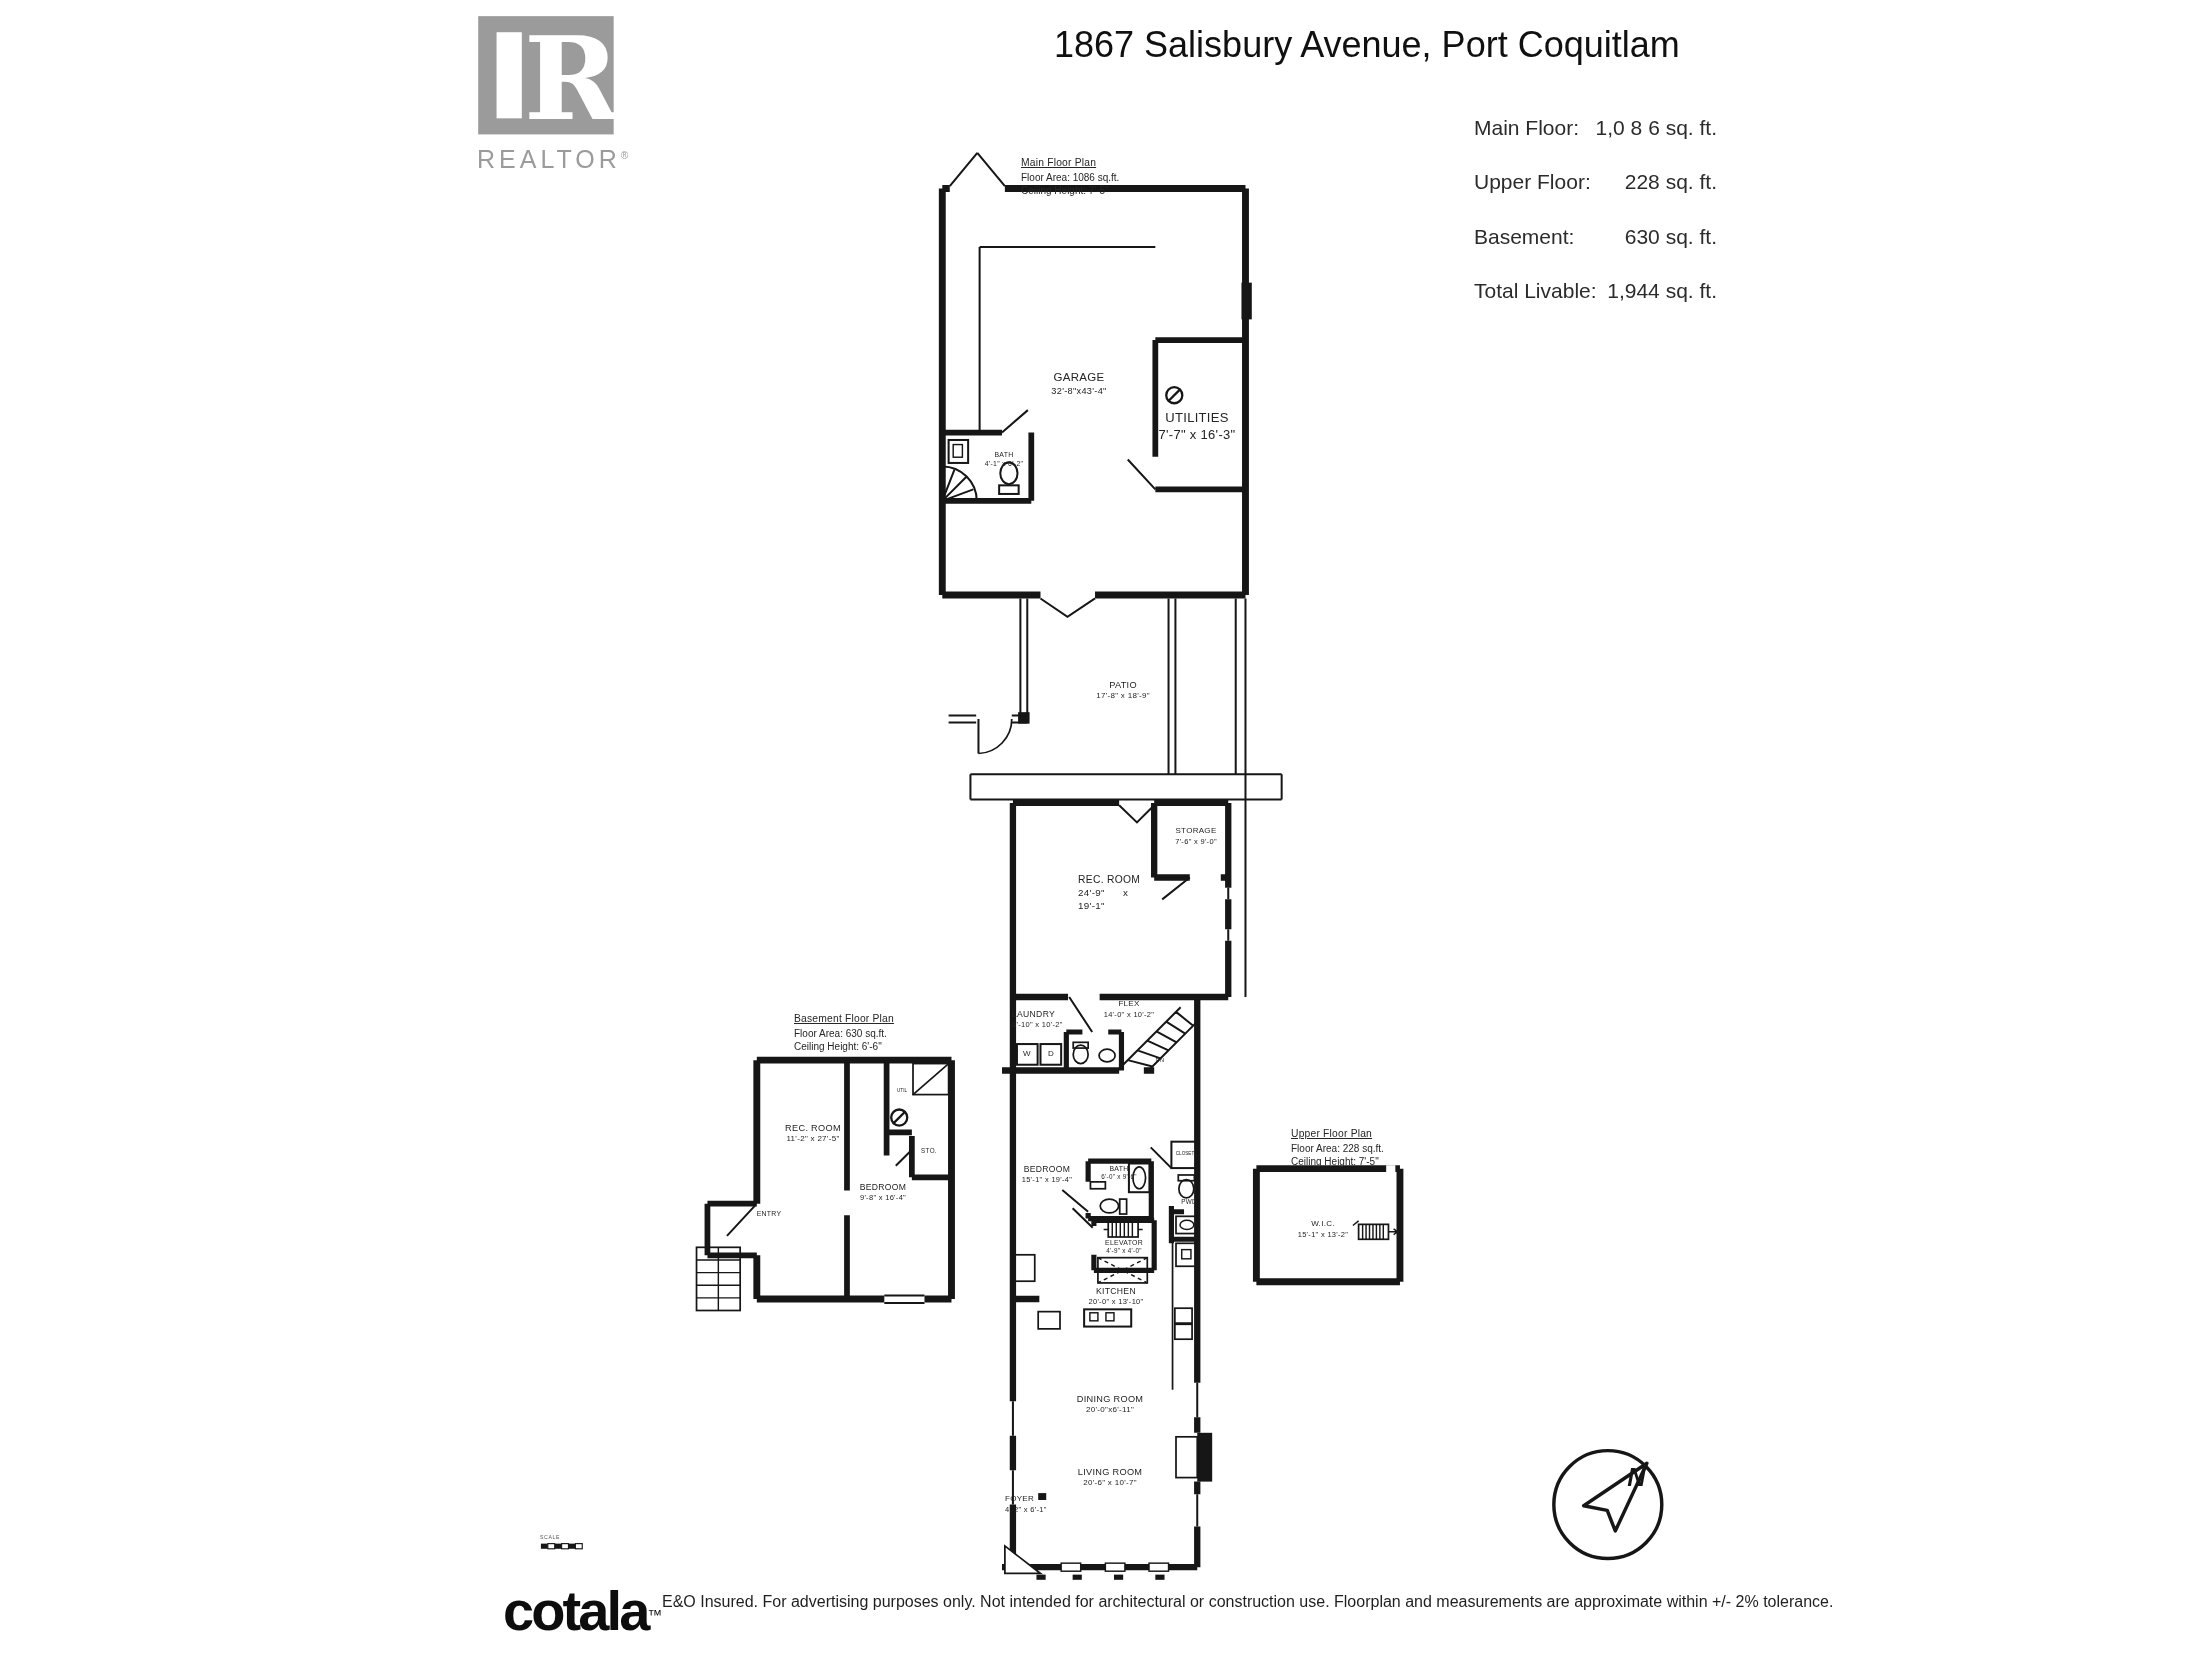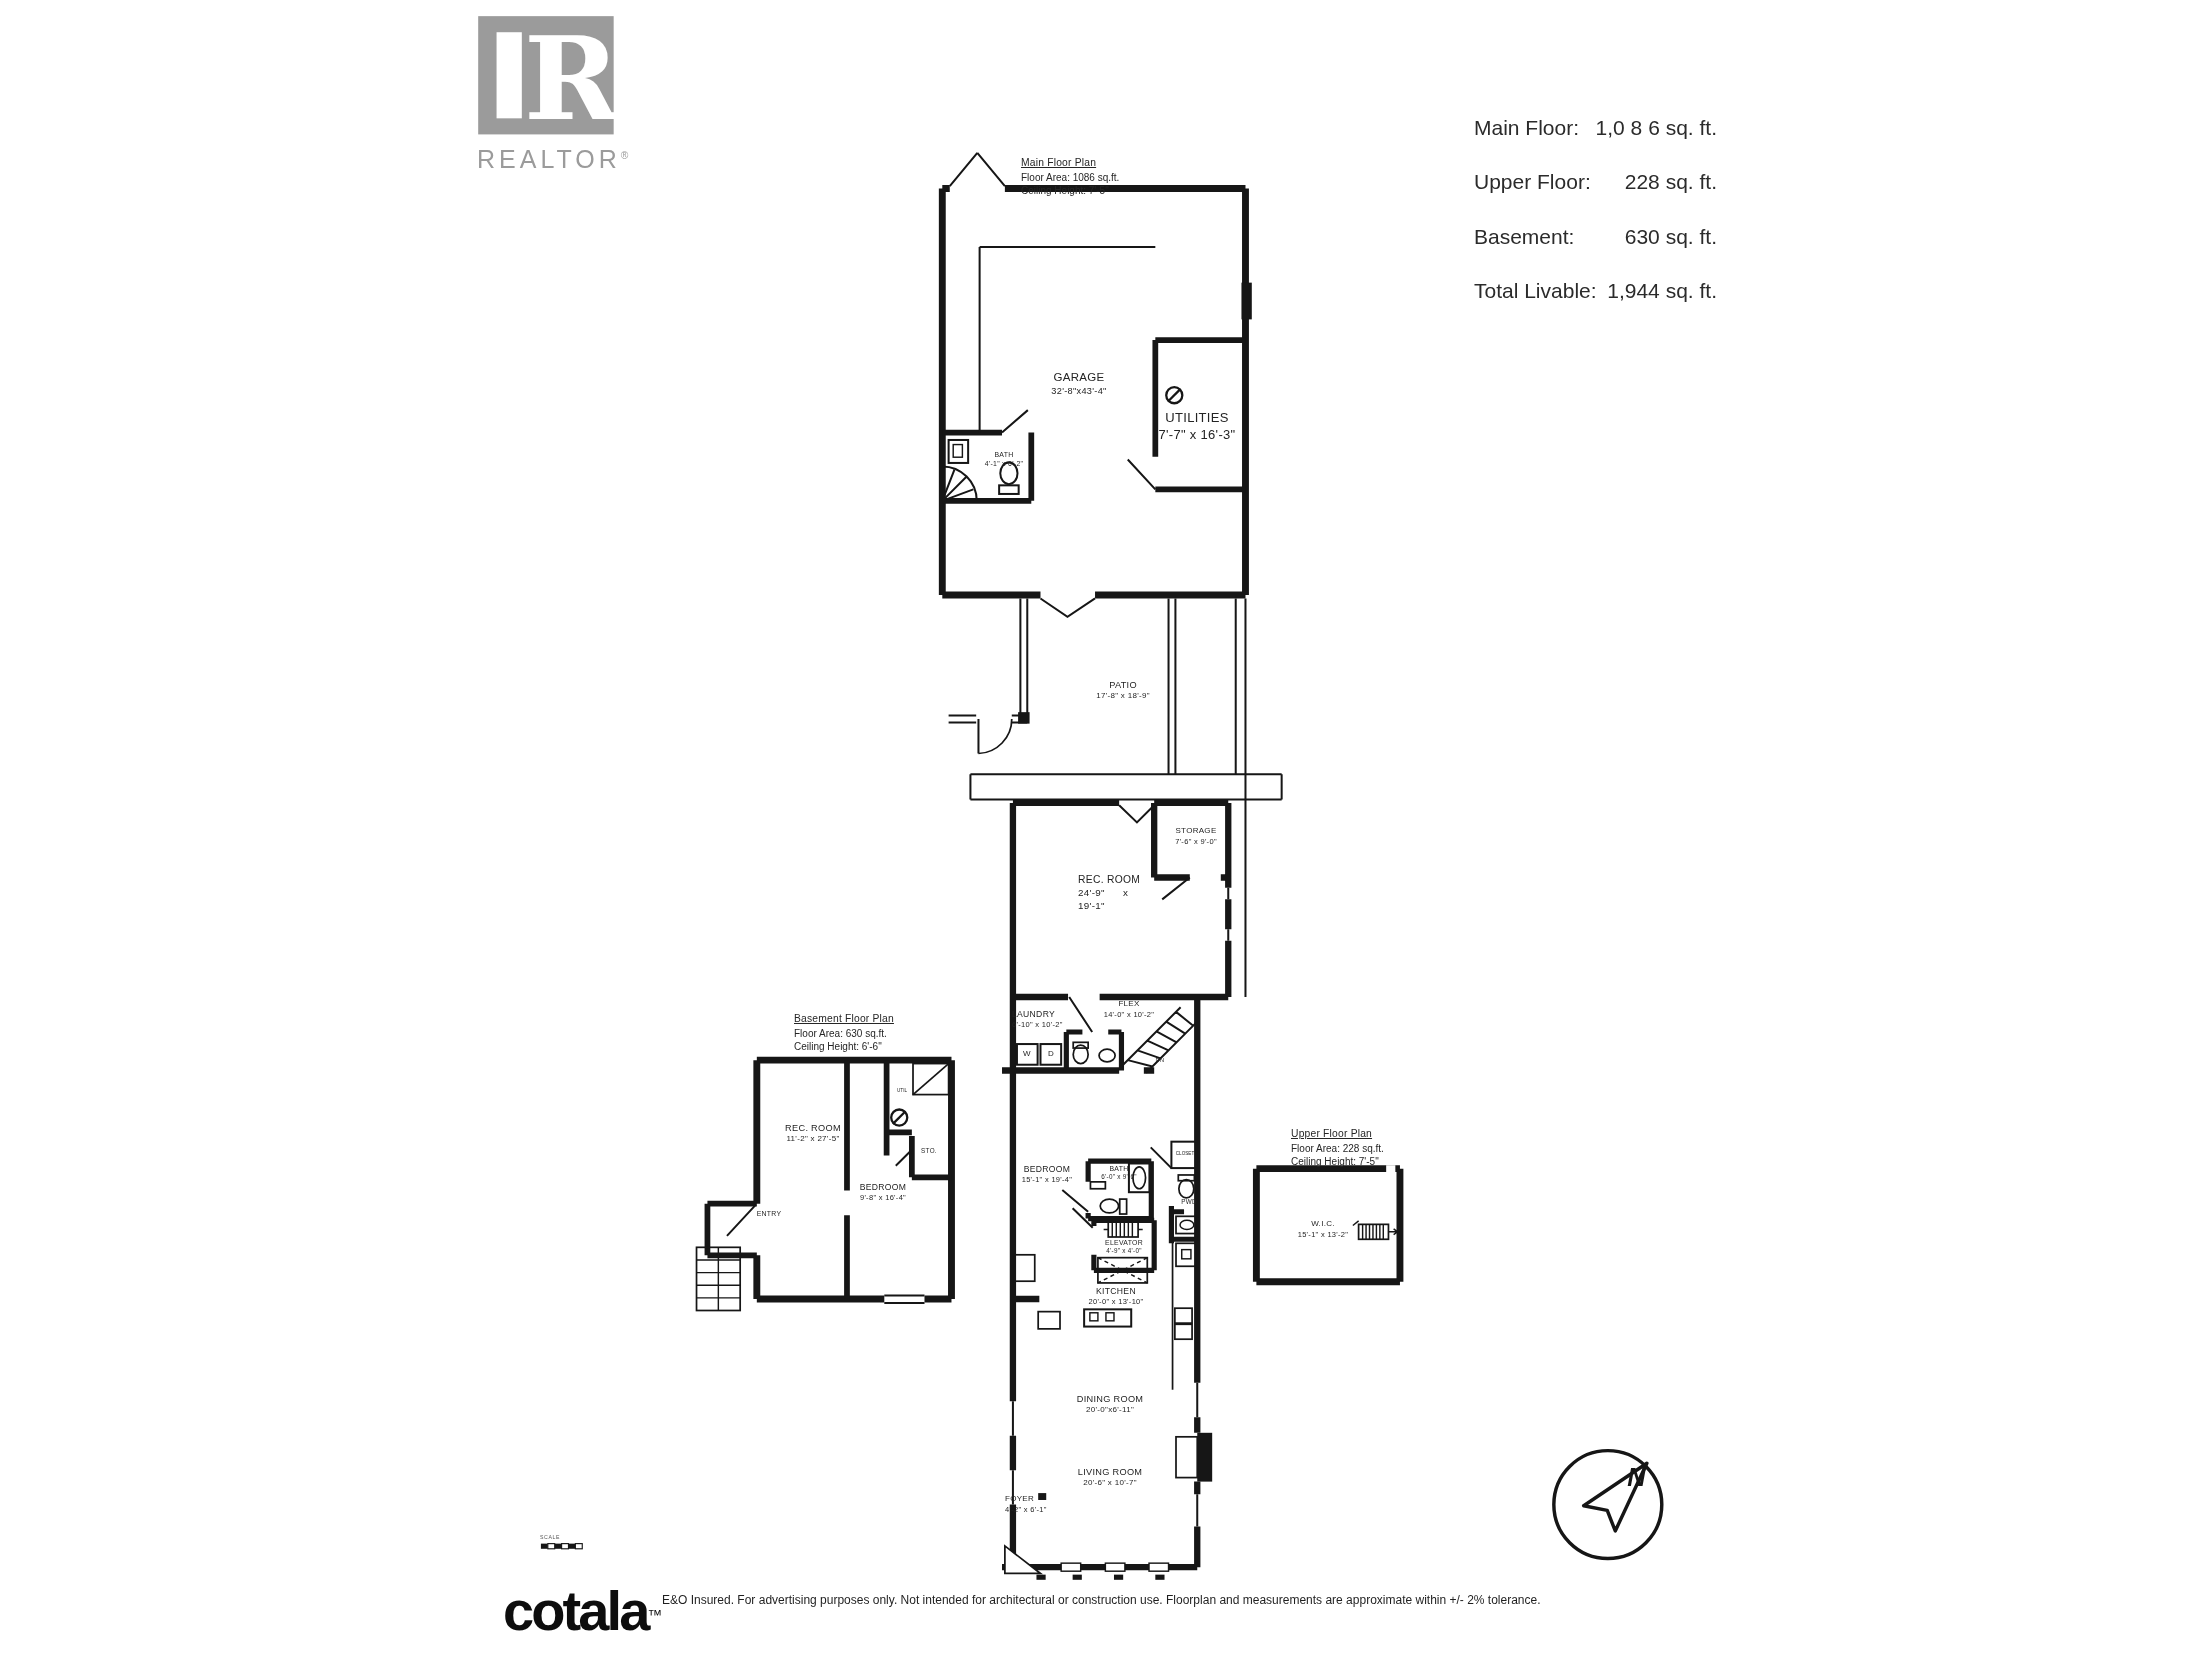--- a/index.html
+++ b/index.html
@@ -30,21 +30,21 @@
   
   .rl{position:absolute;transform:translateX(-50%);text-align:center;color:#242424;
       letter-spacing:0.3px;line-height:1.32;white-space:nowrap;}
   .rl.la{transform:none;text-align:left;}
   .nm,.dm{display:block;}
   .pre{white-space:pre;}
 
   
   #brand{position:absolute;left:503px;top:1578px;font-size:56px;font-weight:bold;letter-spacing:-2.9px;color:#0d0d0d;white-space:nowrap;}
   #brand .tm{font-size:15px;letter-spacing:0;vertical-align:10.3px;font-weight:normal;}
-  #disclaimer{position:absolute;left:662px;top:1593px;font-size:12px;color:#1f1f1f;white-space:nowrap;}
+  #disclaimer{position:absolute;left:662px;top:1593px;font-size:16px;color:#1f1f1f;white-space:nowrap;}
   #scale-label{position:absolute;left:540px;top:1534px;font-size:5.2px;color:#555;letter-spacing:0.6px;}
 </style>
 </head>
 <body>
 
 <div id="page">
 
   <svg id="plan-svg" width="2205" height="1654" viewBox="0 0 3840 2880">
     <g stroke="#161616" fill="none">
 
@@ -163,20 +163,21 @@
 
   <div id="realtor">
     <svg width="139" height="124" style="position:static;display:block;" viewBox="0 0 242 216">
       <rect x="2" y="2" width="236" height="206" fill="#9b9b9b"></rect>
       <rect x="34" y="30" width="44" height="150" fill="#ffffff"></rect>
       <text x="82" y="182" font-family="'DejaVu Serif',serif" font-weight="bold" font-size="200" fill="#ffffff">R</text>
     </svg>
     <div class="wordmark"><span>REALTOR</span><sup>®</sup></div>
   </div>
 
+  <div id="prop-title">1867 Salisbury Avenue, Port Coquitlam</div>
 
   <div id="area-summary">
     <div class="srow">
         <span>Main Floor:</span>
         <span>1,0 8 6 sq. ft.</span>
       </div>
     <div class="srow">
         <span>Upper Floor:</span>
         <span>228 sq. ft.</span>
       </div>

